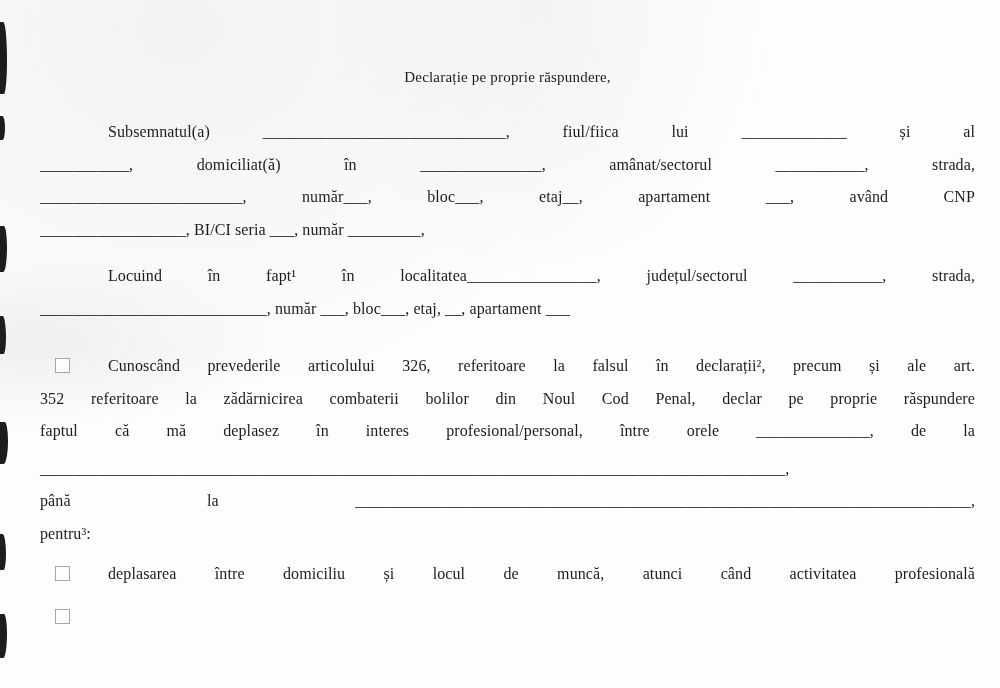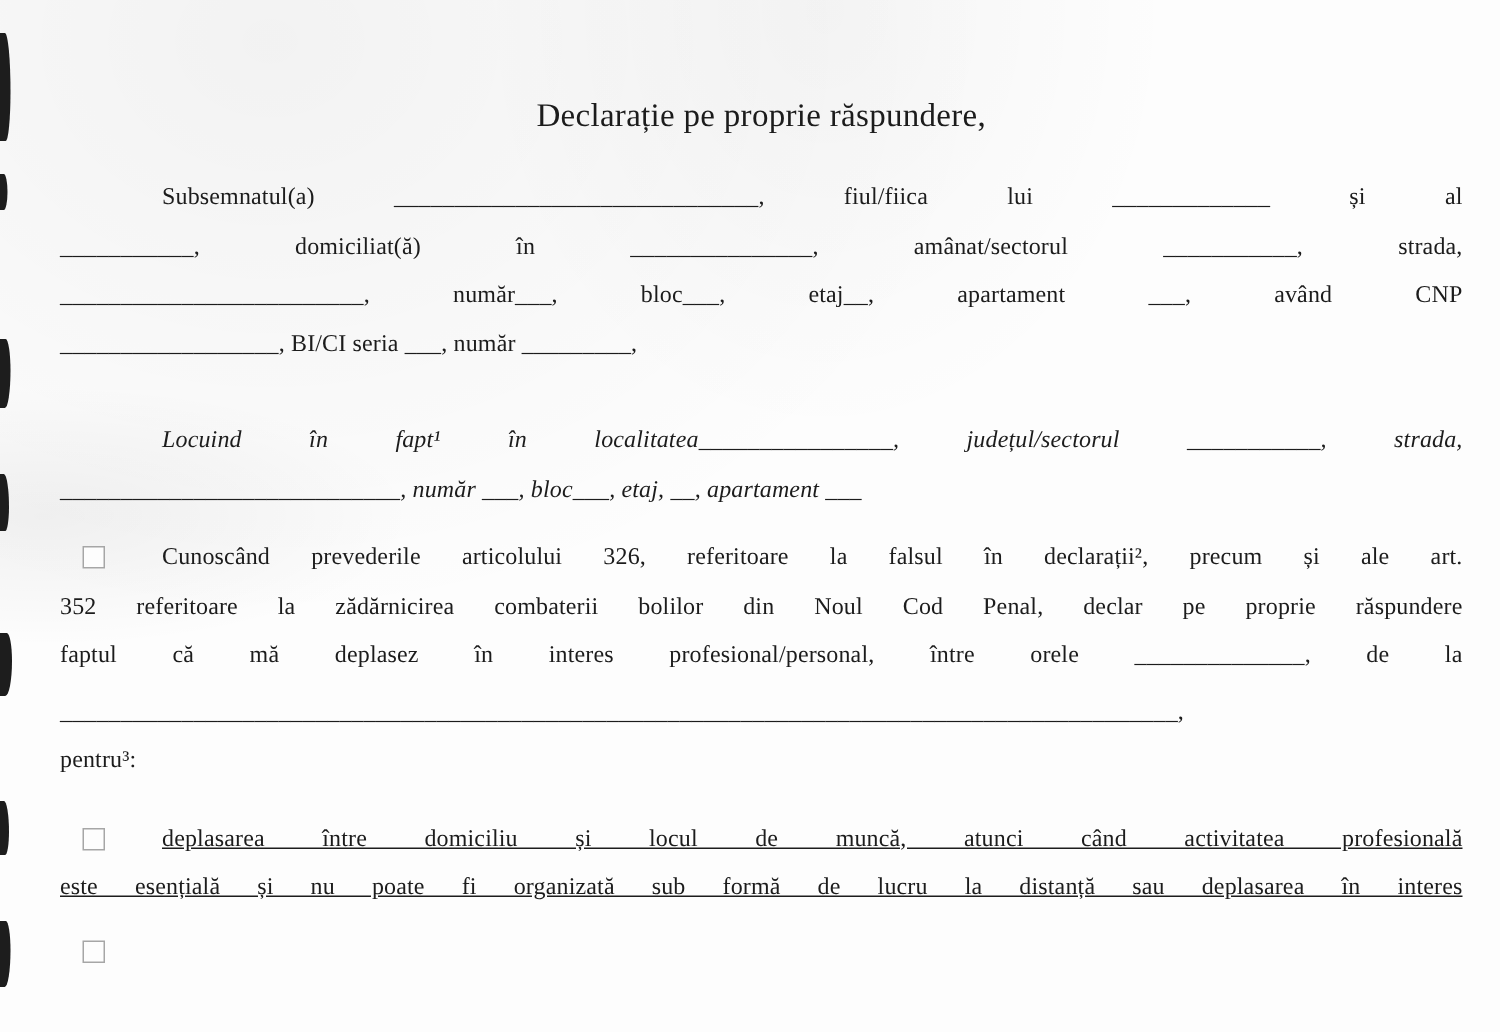--- a/index.html
+++ b/index.html
@@ -17,29 +17,29 @@
       radial-gradient(ellipse at 18% 4%, rgba(0,0,0,0.045), transparent 42%),
       radial-gradient(ellipse at 55% 1%, rgba(0,0,0,0.03), transparent 30%),
       radial-gradient(ellipse at 3% 50%, rgba(0,0,0,0.05), transparent 18%),
       #fdfdfd;
     font-family: "Liberation Serif", "DejaVu Serif", serif;
     color: #1c1c1c;
     filter: blur(0.35px);
   }
   .title {
     text-align: center;
-    font-size: 22px;
+    font-size: 15px;
     line-height: 30px;
     margin-bottom: 24px;
     letter-spacing: 0.2px;
   }
   .para { margin: 0; }
-  .m1 { margin-top: 32px; font-style: italic; }
-  .m2 { margin-top: 13px; }
-  .m3 { margin-top: 20px; text-decoration: underline; }
+  .m1 { margin-top: 14px; }
+  .m2 { margin-top: 25px; }
+  .m3 { margin-top: 8px; }
   .m4 { margin-top: 10px; }
   .line {
     position: relative;
     font-size: 16px;
     line-height: 32.5px;
     white-space: normal;
     text-align: justify;
     letter-spacing: 0.1px;
   }
   .line.j  { text-align-last: justify; }
@@ -88,29 +88,29 @@
   </div>
 
   <div class="para m2">
     <div class="line j ind">
       <span class="cbx"></span>
       <span>Cunoscând prevederile articolului 326, referitoare la falsul în declarații², precum și ale art.</span>
     </div>
     <div class="line j">352 referitoare la zădărnicirea combaterii bolilor din Noul Cod Penal, declar pe proprie răspundere</div>
     <div class="line j">faptul că mă deplasez în interes profesional/personal, între orele ______________, de la</div>
     <div class="line lt gap">____________________________________________________________________________________________,</div>
+    <div class="line j">până la ____________________________________________________________________________,</div>
     <div class="line lt">pentru³:</div>
   </div>
 
   <div class="para m3">
     <div class="line j ind">
       <span class="cbx"></span>
       <span>deplasarea între domiciliu și locul de muncă, atunci când activitatea profesională</span>
     </div>
-    <div class="line j">este esențială și nu poate fi organizată sub formă de lucru la distanță sau deplasarea în interes</div>
   </div>
 
   <div class="para m4">
     <div class="line lt ind">
       <span class="cbx"></span>
     </div>
   </div>
 
 </div>
 

